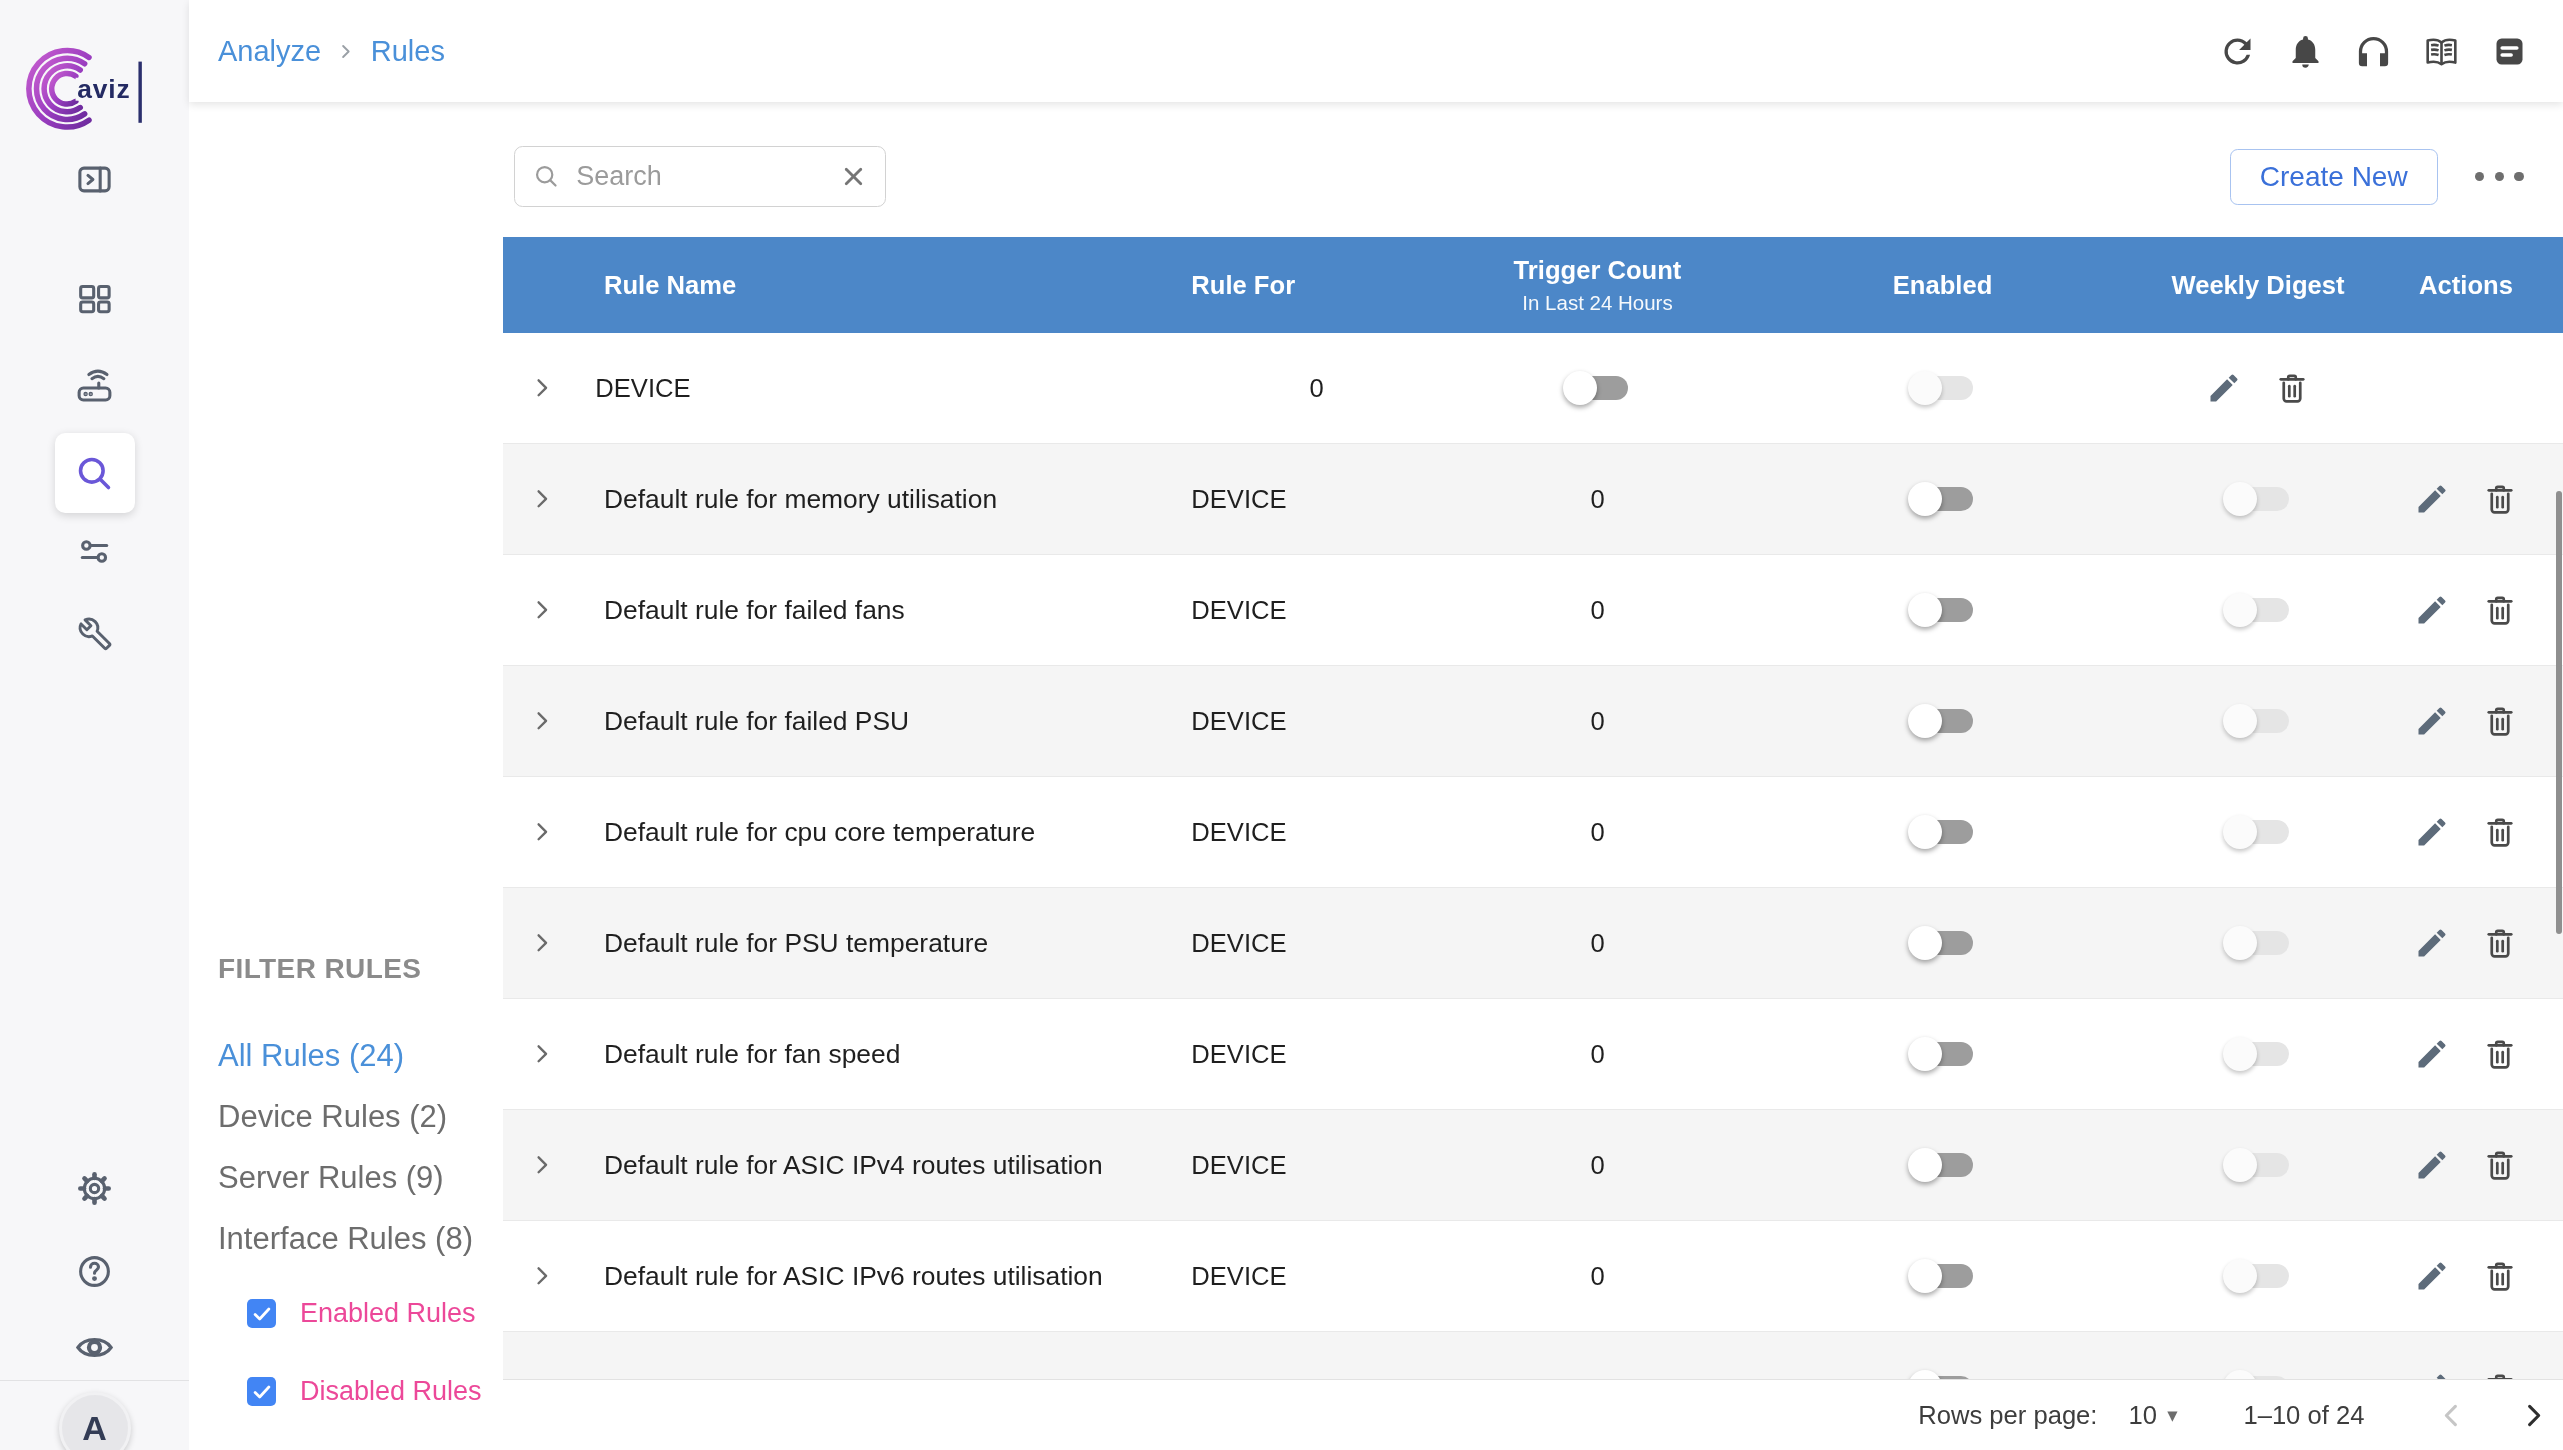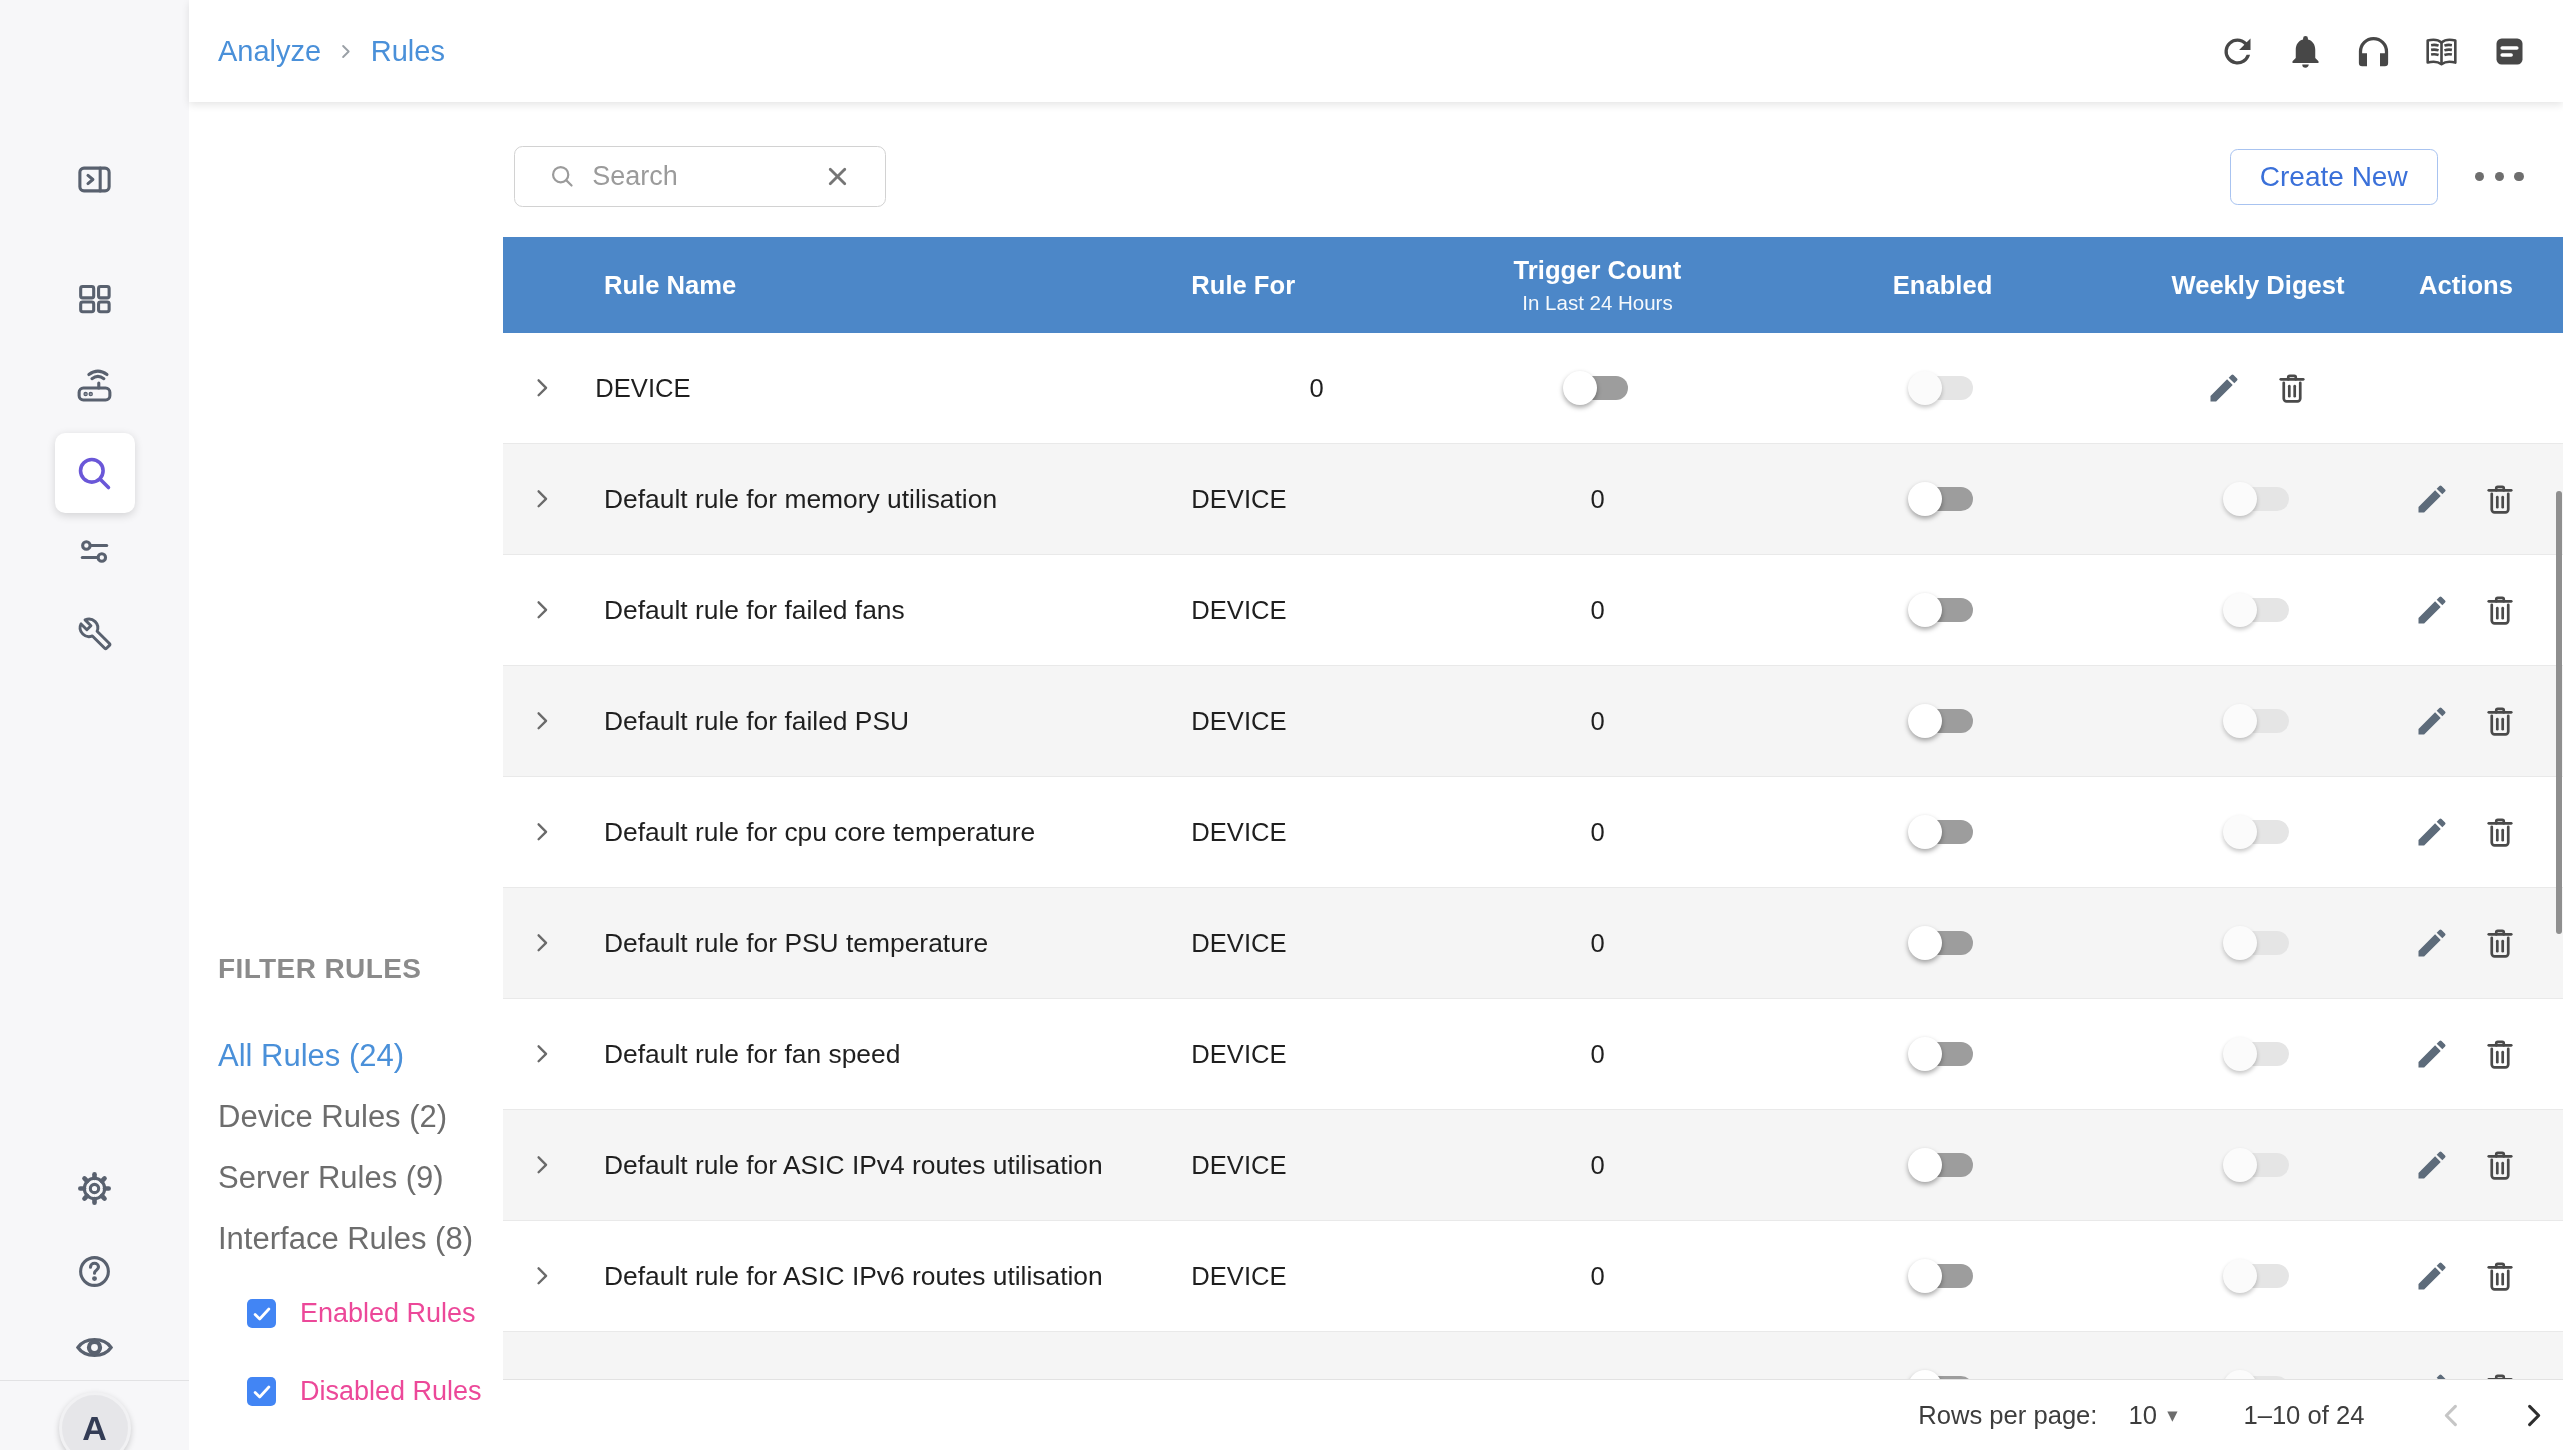--- a/index.html
+++ b/index.html
@@ -52,21 +52,21 @@
   .cb { width: 29px; height: 29px; border-radius: 5.1px; background: #4285f4;
     display: flex; align-items: center; justify-content: center; flex-shrink: 0; }
   .cb-label { font-size: 27px; color: #ec4899; margin-left: 24px; }
 
   
   .table-area { flex: 1; min-width: 0; display: flex; flex-direction: column;
     background: #fff; position: relative; }
   .toolbar { height: 121px; display: flex; align-items: center;
     justify-content: space-between; padding: 0 36px 0 11px; }
   .searchbox { width: 372px; height: 61px; border: 1.7px solid #d2d2d2; border-radius: 8.5px;
-    display: flex; align-items: center; padding: 0 33px; gap: 15.3px; background: #fff; }
+    display: flex; align-items: center; padding: 0 17px; gap: 15.3px; background: #fff; }
   .searchbox input { flex: 1; border: none; outline: none; font-size: 27px;
     color: #333; background: transparent; min-width: 0;
     font-family: "Liberation Sans", sans-serif; }
   .searchbox input::placeholder { color: #9b9b9b; }
   .toolbar-right { display: flex; align-items: center; gap: 34px; }
   .create-btn { height: 56px; padding: 0 29px; background: #fff;
     border: 1.7px solid #a8c3f0; border-radius: 7.7px; color: #3a70d9;
     font-size: 28px; font-weight: 500; display: flex; align-items: center; cursor: pointer;
     font-family: "Liberation Sans", sans-serif; }
   .more-dots { display: flex; gap: 10.2px; padding: 8.5px 3.4px; cursor: pointer; }
@@ -116,20 +116,40 @@
 
   .scroll-thumb { position: absolute; right: 0.9px; top: 375px; width: 6px; height: 443px;
     background: #8f8f8f; border-radius: 3.4px; z-index: 30; }
 </style>
 </head>
 <body>
 
 <div class="app">
 
   <aside class="sidebar">
+    <div class="logo">
+      <svg width="145" height="119" viewBox="0 0 170 140">
+        <defs>
+          <linearGradient id="lg" x1="0" y1="0" x2="1" y2="1">
+            <stop offset="0" stop-color="#c95fd0"></stop>
+            <stop offset="0.55" stop-color="#9b3ec0"></stop>
+            <stop offset="1" stop-color="#6d2b9e"></stop>
+          </linearGradient>
+        </defs>
+        <g stroke="url(#lg)" stroke-width="6.5" fill="none" stroke-linecap="round">
+          <path d="M58.3 53.3 A18 18 0 1 0 58.3 82.7"></path>
+          <path d="M63.5 45.9 A27 27 0 1 0 63.5 90.1"></path>
+          <path d="M68.7 38.5 A36 36 0 1 0 68.7 97.5"></path>
+          <path d="M73.8 31.1 A45 45 0 1 0 73.8 104.9"></path>
+        </g>
+        <rect x="58" y="55" width="62" height="27" fill="#f7f7f9"></rect>
+        <text x="60" y="79" font-size="31" font-weight="bold" fill="#242a63" letter-spacing="1" font-family="Liberation Sans, sans-serif">aviz</text>
+        <rect x="132" y="36" width="4" height="72" fill="#2b2f6d"></rect>
+      </svg>
+    </div>
 
     <div class="side-icon" style="top:160px">
       <svg width="39" height="39" viewBox="0 0 24 24" fill="none" stroke="currentColor" stroke-width="1.9" stroke-linecap="round" stroke-linejoin="round">
         <rect x="3" y="5" width="18" height="14" rx="2.5"></rect>
         <line x1="15.5" y1="5" x2="15.5" y2="19"></line>
         <path d="M8 9.5 L11 12 L8 14.5"></path>
       </svg>
     </div>
 
     <div class="side-icon" style="top:280px">

